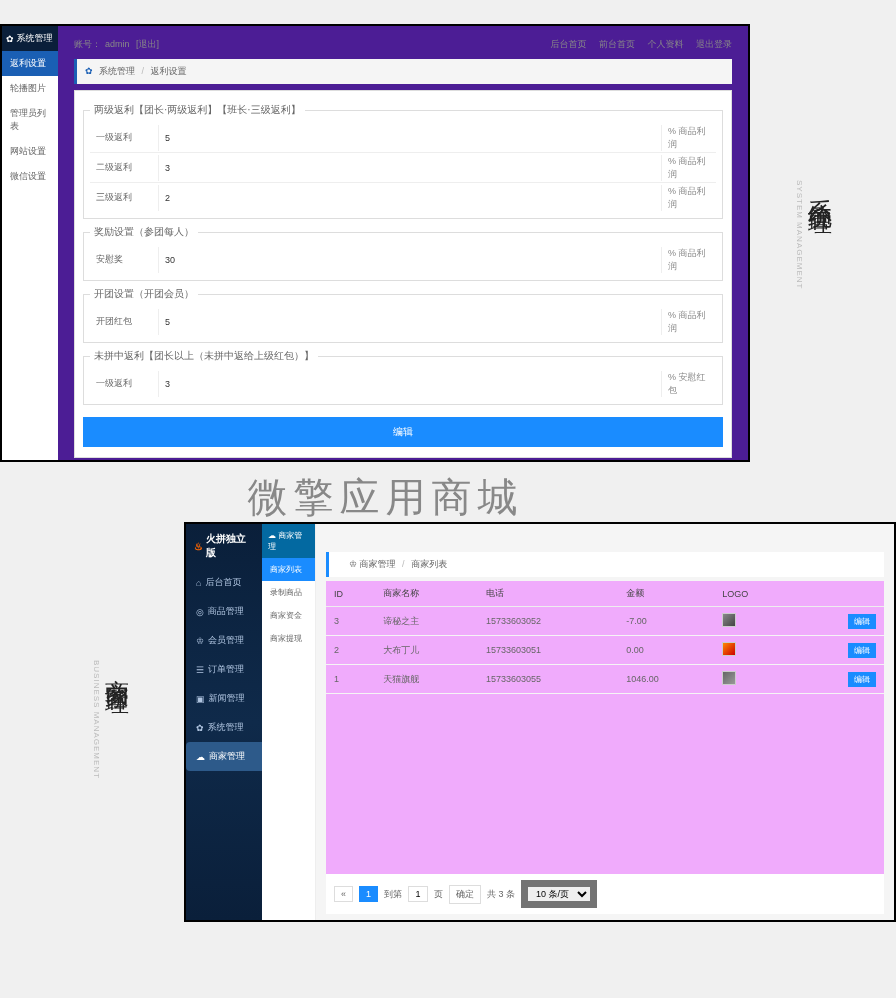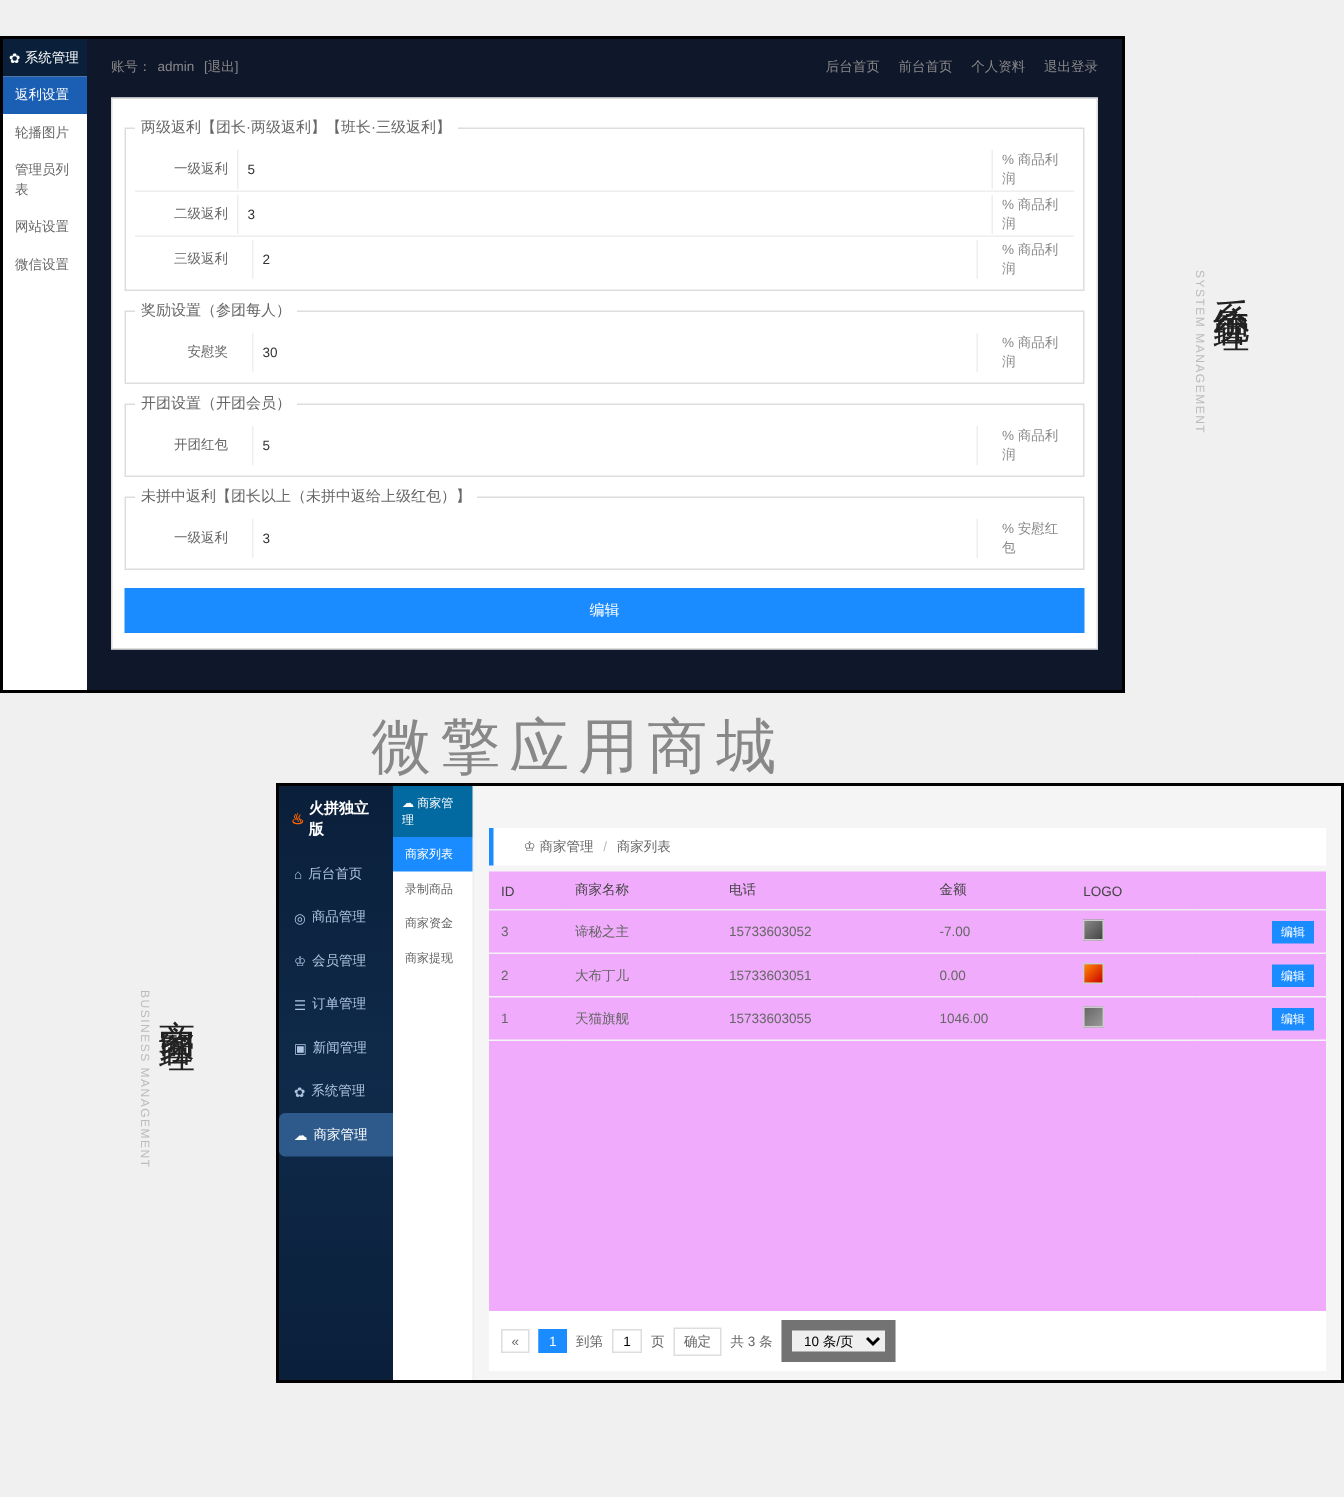--- a/index.html
+++ b/index.html
@@ -6,34 +6,34 @@
 body { background: #f0f0f0; width: 896px; height: 998px; position: relative; overflow: hidden; }
 
 
 .panel1 { position: absolute; top: 24px; left: 0; width: 750px; height: 438px; background: #fff; border: 2px solid #000; }
 .panel1-sidebar { position: absolute; top: 0; left: 0; width: 56px; height: 434px; background: #fff; }
 .sidebar-header { background: #0a1f3a; color: #fff; font-size: 9px; padding: 6px 4px; display: flex; align-items: center; }
 .sidebar-header .gear { margin-right: 3px; font-size: 9px; }
 .sidebar-item { font-size: 9px; padding: 6px 8px; color: #666; cursor: pointer; }
 .sidebar-item.active { background: #1a5fb4; color: #fff; }
 
-.panel1-main { position: absolute; top: 0; left: 56px; right: 0; bottom: 0; padding: 10px 16px; background: #0f172a; }
+.panel1-main { position: absolute; top: 0; left: 56px; right: 0; bottom: 0; padding: 10px 16px; background: #4c1d95; }
 .topbar { display: flex; justify-content: space-between; font-size: 9px; color: #888; padding: 2px 0 8px 0; }
 .topbar-left span { margin-right: 4px; }
 .topbar-right span { margin-left: 10px; cursor: pointer; }
 .breadcrumb { background: #f5f5f5; padding: 6px 8px; font-size: 9px; color: #666; border-left: 3px solid #1a5fb4; }
 .breadcrumb .gear2 { color: #1a5fb4; margin-right: 4px; }
 .breadcrumb-sep { margin: 0 4px; color: #bbb; }
 
 .form-area { border: 1px solid #ddd; margin-top: 6px; padding: 6px 8px 10px 8px; background: #fff; }
 fieldset { border: 1px solid #ddd; margin: 6px 0; padding: 6px; position: relative; }
 legend { font-size: 10px; color: #666; padding: 0 4px; }
 .form-row { display: flex; align-items: center; border-bottom: 1px solid #eee; }
-.form-row:last-child { border-bottom: none; gap: 10px; }
-.form-label { width: 68px; font-size: 9px; color: #666; text-align: right; padding: 8px 6px; flex-shrink: 0; }
+.form-row:last-child { border-bottom: none; }
+.form-label { width: 68px; font-size: 9px; color: #666; padding: 8px 6px; flex-shrink: 0; }
 .form-input { flex: 1; border: none; border-left: 1px solid #eee; border-right: 1px solid #eee; padding: 8px 6px; font-size: 9px; color: #333; outline: none; }
 .form-suffix { width: 54px; font-size: 9px; color: #888; padding: 0 2px 0 6px; flex-shrink: 0; }
 .toggle { width: 28px; height: 14px; background: #1a8cff; border-radius: 7px; position: relative; display: inline-block; margin-left: 2px; }
 .toggle::after { content: ""; position: absolute; width: 10px; height: 10px; background: #fff; border-radius: 50%; top: 2px; right: 2px; }
 .toggle-label { font-size: 8px; color: #fff; position: absolute; left: 4px; top: 1px; }
 .submit-btn { width: 100%; background: #1a8cff; color: #fff; border: none; padding: 8px; font-size: 10px; margin-top: 6px; cursor: pointer; }
 
 
 .center-title { position: absolute; top: 470px; left: 0; width: 771px; text-align: center; font-size: 40px; color: #888; letter-spacing: 6px; font-weight: 300; }
 
@@ -97,20 +97,26 @@
       <div class="topbar-left">
         <span>账号：</span><span>admin</span>
         <span>[退出]</span>
       </div>
       <div class="topbar-right">
         <span>后台首页</span>
         <span>前台首页</span>
         <span>个人资料</span>
         <span>退出登录</span>
       </div>
+    </div>
+    <div class="breadcrumb">
+      <span class="gear2">✿</span>
+      <span>系统管理</span>
+      <span class="breadcrumb-sep">/</span>
+      <span>返利设置</span>
     </div>
     <div class="form-area">
       <fieldset>
         <legend>两级返利【团长·两级返利】【班长·三级返利】</legend>
         <div class="form-row">
             <div class="form-label">一级返利</div>
             <input class="form-input" value="5" style="">
             <div class="form-suffix">% 商品利润</div>
           </div>
         <div class="form-row">

